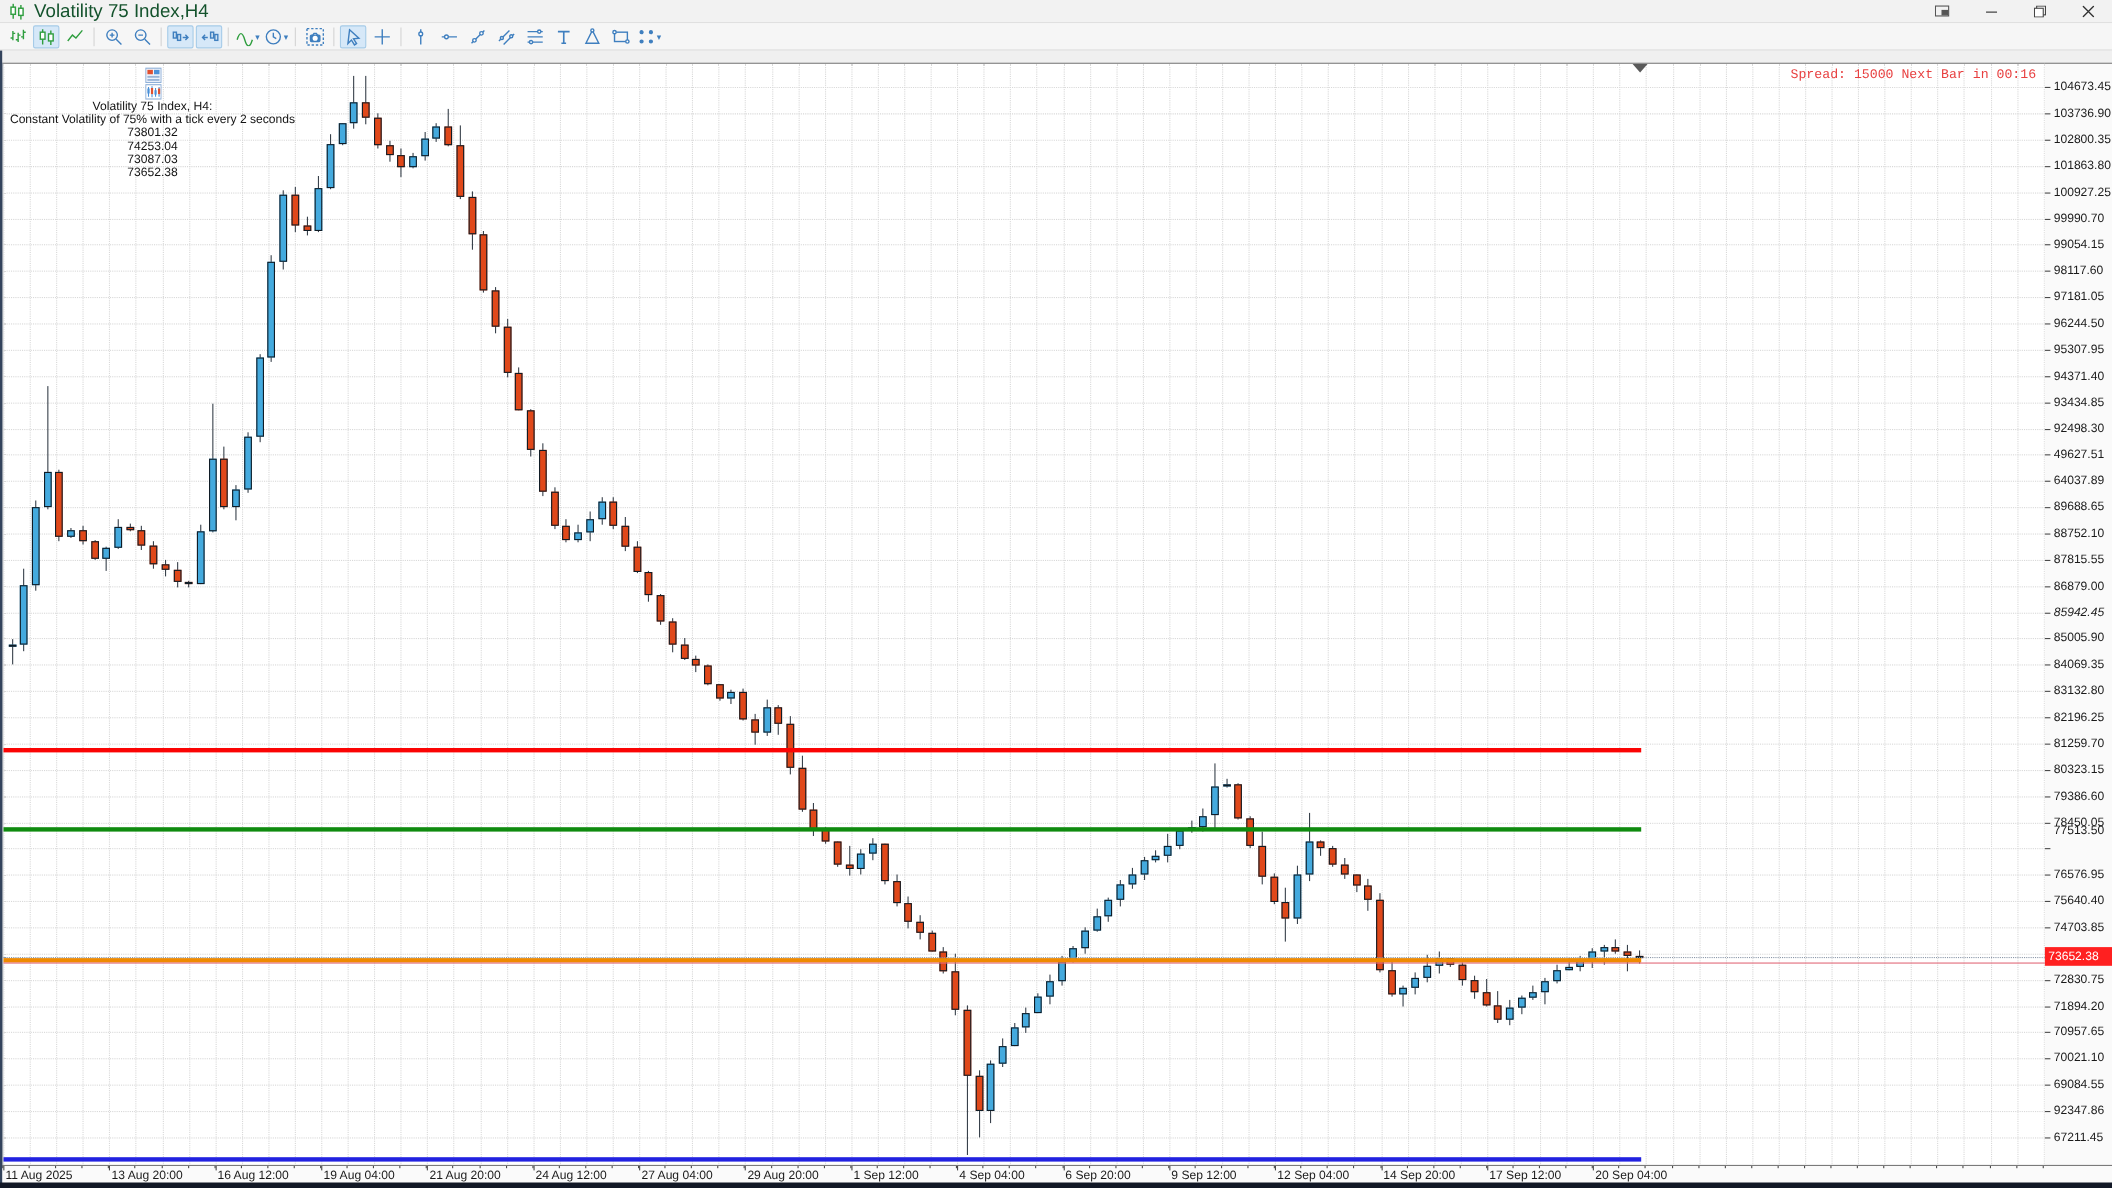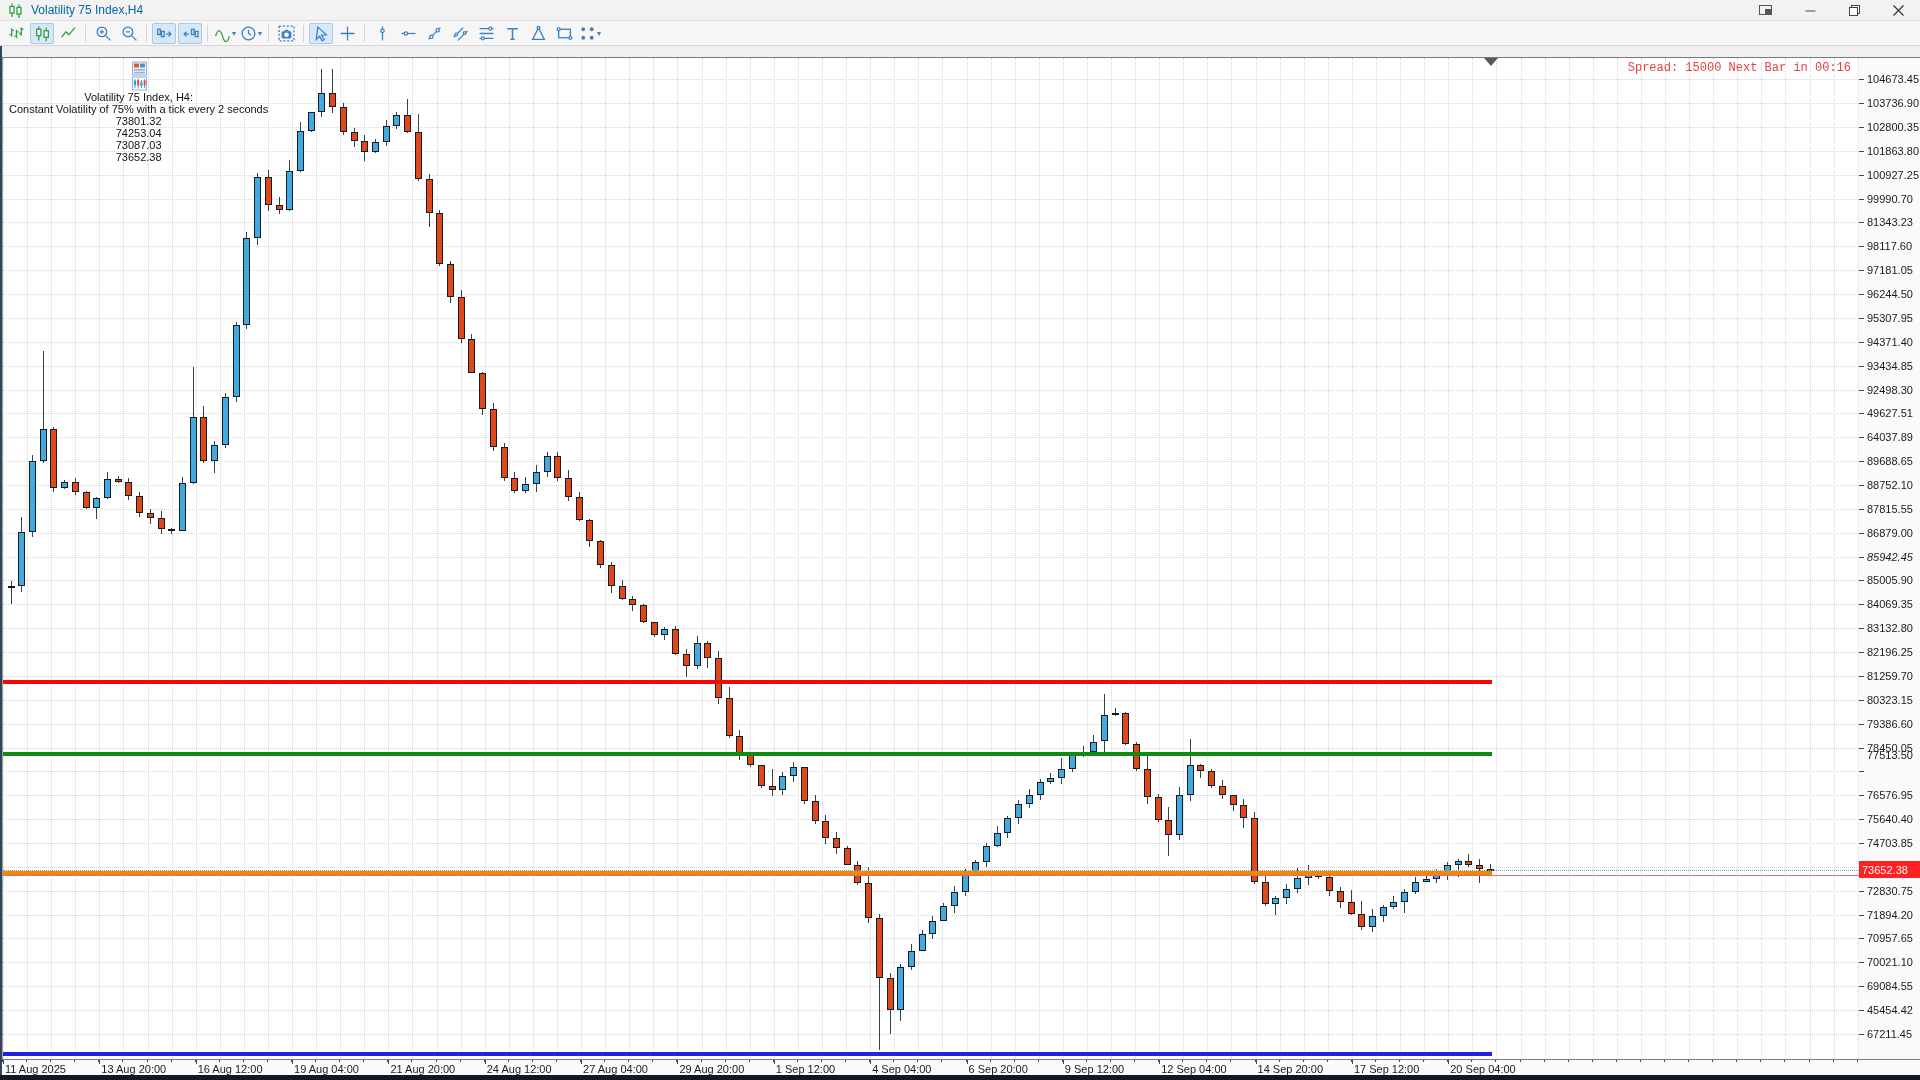--- a/index.html
+++ b/index.html
@@ -2,21 +2,21 @@
 <html><head>
 <meta charset="utf-8">
 <style>
   html,body{margin:0;padding:0;background:#e8e8e8;}
   #app{position:relative;width:1920px;height:1080px;overflow:hidden;background:#f0f0f0;
        font-family:"Liberation Sans","DejaVu Sans",sans-serif;-webkit-font-smoothing:none;}
   
   .titlebar{position:absolute;left:0;top:0;width:1920px;height:20px;background:#f2f2f2;
             border-bottom:1px solid #e0e0e0;display:flex;align-items:center;}
   .titlebar .app-ic{margin-left:7px;width:17px;height:15px;flex:0 0 auto;}
-  .titlebar .ttl{margin-left:7px;font-size:12px;color:#0369a1;}
+  .titlebar .ttl{margin-left:7px;font-size:17px;color:#14532d;}
   .win-controls{position:absolute;right:0;top:0;height:20px;display:flex;align-items:center;}
   .wbtn{width:44px;height:20px;display:flex;align-items:center;justify-content:center;}
   
   .toolbar{position:absolute;left:0;top:21px;width:1920px;height:24px;background:#f6f6f6;
            border-bottom:1px solid #d8d8d8;display:flex;align-items:center;padding-left:3px;}
   .tbtn{width:24px;height:21px;margin:0 1px;border:1px solid transparent;border-radius:2px;
         display:flex;align-items:center;justify-content:center;background:transparent;padding:0;}
   .tbtn.active{background:#d6e8f8;border-color:#a6cbe8;}
   .tbtn svg{display:block;}
   .tcaret{font-size:8px;color:#3f7fbf;margin-left:1px;}
@@ -684,21 +684,21 @@
         <div class="pa-label" style="top: 45.166px;">103736.90</div>
         <div class="pa-tick" style="top: 69.032px;"></div>
         <div class="pa-label" style="top: 69.032px;">102800.35</div>
         <div class="pa-tick" style="top: 92.898px;"></div>
         <div class="pa-label" style="top: 92.898px;">101863.80</div>
         <div class="pa-tick" style="top: 116.764px;"></div>
         <div class="pa-label" style="top: 116.764px;">100927.25</div>
         <div class="pa-tick" style="top: 140.63px;"></div>
         <div class="pa-label" style="top: 140.63px;">99990.70</div>
         <div class="pa-tick" style="top: 164.496px;"></div>
-        <div class="pa-label" style="top: 164.496px;">81343.23</div>
+        <div class="pa-label" style="top: 164.496px;">99054.15</div>
         <div class="pa-tick" style="top: 188.362px;"></div>
         <div class="pa-label" style="top: 188.362px;">98117.60</div>
         <div class="pa-tick" style="top: 212.228px;"></div>
         <div class="pa-label" style="top: 212.228px;">97181.05</div>
         <div class="pa-tick" style="top: 236.094px;"></div>
         <div class="pa-label" style="top: 236.094px;">96244.50</div>
         <div class="pa-tick" style="top: 259.96px;"></div>
         <div class="pa-label" style="top: 259.96px;">95307.95</div>
         <div class="pa-tick" style="top: 283.826px;"></div>
         <div class="pa-label" style="top: 283.826px;">94371.40</div>
@@ -750,21 +750,21 @@
         <div class="pa-label" style="top: 832.744px;">72830.75</div>
         <div class="pa-tick" style="top: 856.61px;"></div>
         <div class="pa-label" style="top: 856.61px;">71894.20</div>
         <div class="pa-tick" style="top: 880.476px;"></div>
         <div class="pa-label" style="top: 880.476px;">70957.65</div>
         <div class="pa-tick" style="top: 904.342px;"></div>
         <div class="pa-label" style="top: 904.342px;">70021.10</div>
         <div class="pa-tick" style="top: 928.208px;"></div>
         <div class="pa-label" style="top: 928.208px;">69084.55</div>
         <div class="pa-tick" style="top: 952.074px;"></div>
-        <div class="pa-label" style="top: 952.074px;">45454.42</div>
+        <div class="pa-label" style="top: 952.074px;">92347.86</div>
         <div class="pa-tick" style="top: 975.94px;"></div>
         <div class="pa-label" style="top: 975.94px;">67211.45</div>
         <div class="price-tag" style="top: 803.34px; background: rgb(255, 32, 32);">73652.38</div>
       </div>
     <div class="time-axis" id="taxis">
         <div class="ta-label" style="left: 5px;">11 Aug 2025</div>
         <div class="ta-tick" style="left: 3px; height: 4px;"></div>
         <div class="ta-label" style="left: 101.35px;">13 Aug 20:00</div>
         <div class="ta-tick" style="left: 99.35px; height: 4px;"></div>
         <div class="ta-label" style="left: 197.7px;">16 Aug 12:00</div>

